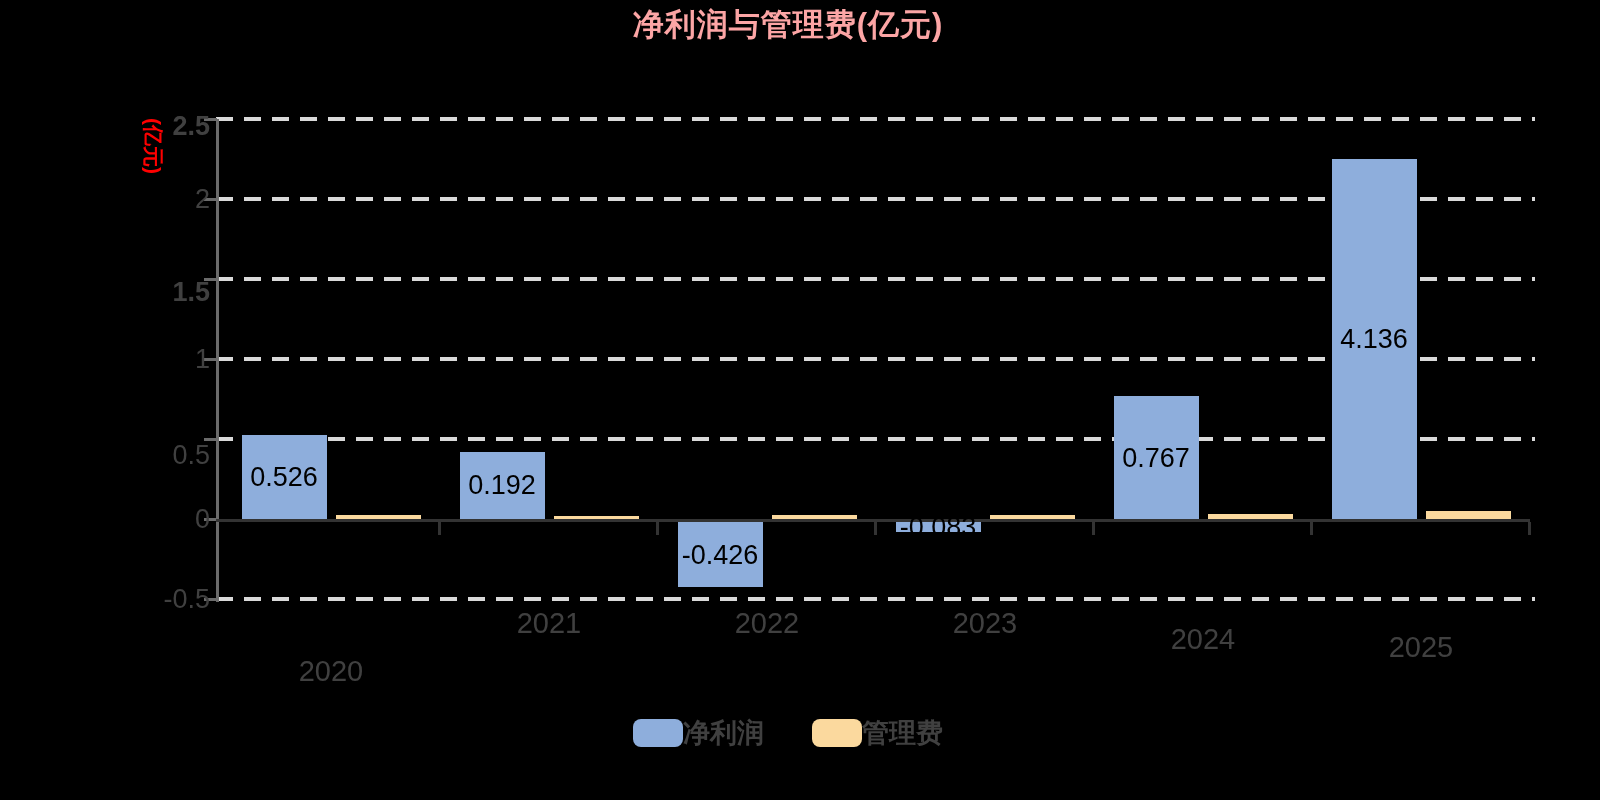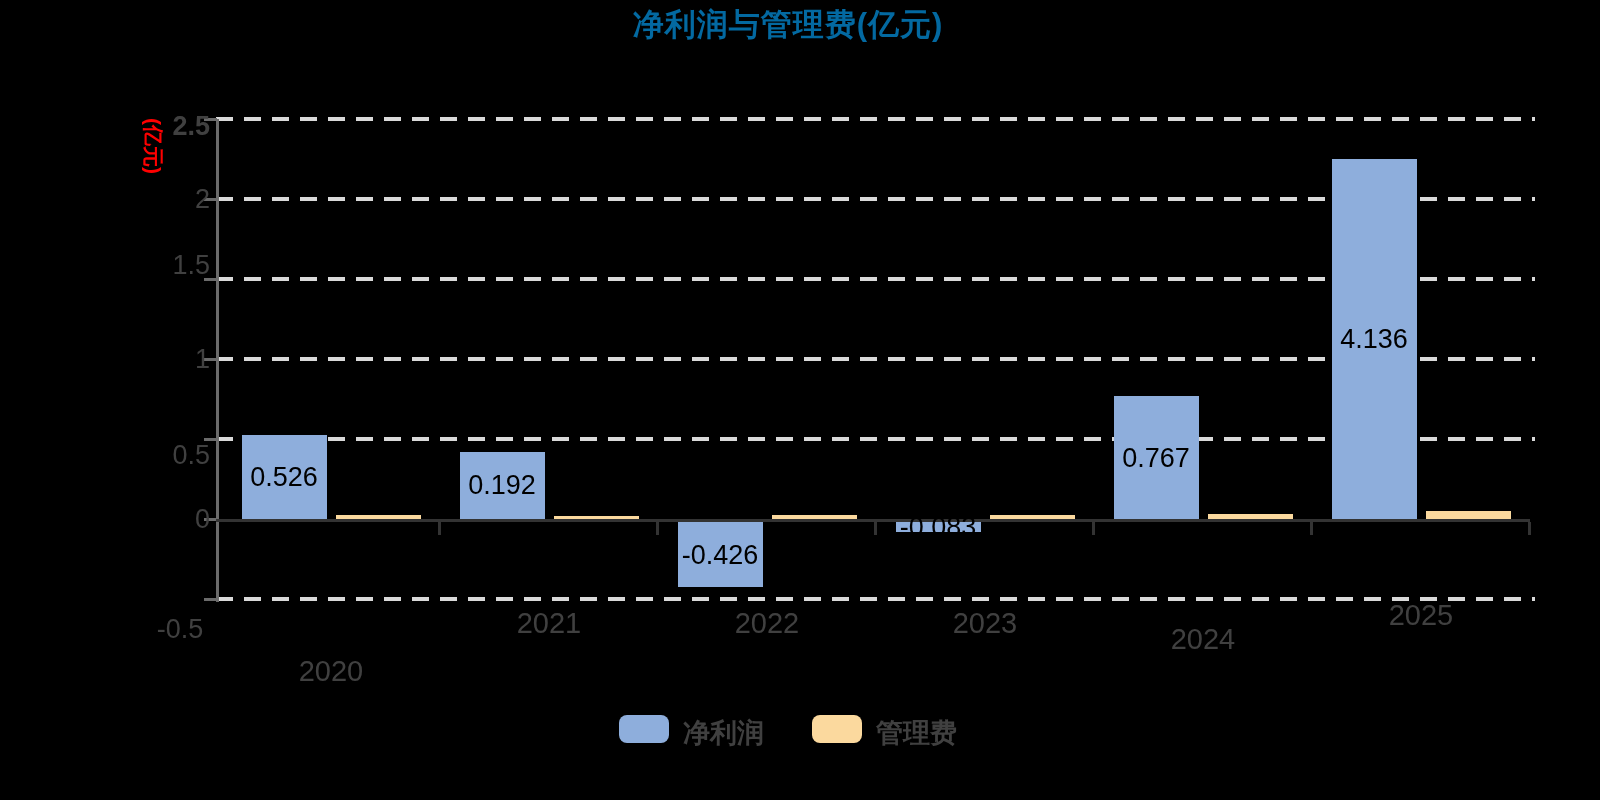--- a/index.html
+++ b/index.html
@@ -48,35 +48,35 @@
     width: 120px; text-align: center;
     font-size: 27px; color: #000000;
     line-height: 32px;
     z-index: 5;
   }
   #legend-row {
     left: 0; top: 717px; width: 1576px; height: 32px;
     display: flex; justify-content: center; align-items: center;
     gap: 48px;
   }
-  .legend-item { display: flex; gap: 14px; }
+  .legend-item { display: flex; align-items: center; }
   .legend-swatch { width: 50px; height: 28px; border-radius: 8px; }
   .legend-label { font-size: 27px; font-weight: 700; color: #404040; }
   #footer-note {
     left: 0; top: 770px; width: 1576px;
     text-align: center;
     font-size: 20px; font-weight: 700;
     color: #BE860C;
   }
 </style>
 </head>
 <body>
 
 <div id="canvas">
-  <div class="abs" id="chart-title" style="color: #0369a1;">净利润与管理费(亿元)</div>
+  <div class="abs" id="chart-title" style="color: #fca5a5;">净利润与管理费(亿元)</div>
   <div class="abs" id="y-unit-label" style="color: rgb(255, 0, 0);">(亿元)</div>
 
   <div id="plot-area"></div>
 
   <div class="abs" id="legend-row">
     <div class="legend-item">
       <span class="legend-swatch" id="swatch-0" style="background: rgb(142, 174, 220);"></span>
       <span class="legend-label">净利润</span>
     </div>
     <div class="legend-item">
@@ -86,32 +86,32 @@
   </div>
 
 <div class="abs gridline" style="left: 216px; top: 117px; width: 1319px;"></div>
     <div class="abs y-tick" style="left: 204px; top: 118px;"></div>
     <div class="abs y-tick-label" style="left: 150px; top: 110px; font-weight: bold;">2.5</div>
     <div class="abs gridline" style="left: 216px; top: 197px; width: 1319px;"></div>
     <div class="abs y-tick" style="left: 204px; top: 198px;"></div>
     <div class="abs y-tick-label" style="left: 150px; top: 183px;">2</div>
     <div class="abs gridline" style="left: 216px; top: 277px; width: 1319px;"></div>
     <div class="abs y-tick" style="left: 204px; top: 278px;"></div>
-    <div class="abs y-tick-label" style="left: 150px; top: 249px;">1.5</div>
+    <div class="abs y-tick-label" style="left: 150px; top: 276px; font-weight: bold;">1.5</div>
     <div class="abs gridline" style="left: 216px; top: 357px; width: 1319px;"></div>
     <div class="abs y-tick" style="left: 204px; top: 358px;"></div>
     <div class="abs y-tick-label" style="left: 150px; top: 343px;">1</div>
     <div class="abs gridline" style="left: 216px; top: 437px; width: 1319px;"></div>
     <div class="abs y-tick" style="left: 204px; top: 438px;"></div>
     <div class="abs y-tick-label" style="left: 150px; top: 423px; margin-top: 16px;">0.5</div>
     <div class="abs y-tick" style="left: 204px; top: 518px;"></div>
     <div class="abs y-tick-label" style="left: 150px; top: 503px;">0</div>
     <div class="abs gridline" style="left: 216px; top: 597px; width: 1319px;"></div>
     <div class="abs y-tick" style="left: 204px; top: 598px;"></div>
-    <div class="abs y-tick-label" style="left: 150px; top: 613px; text-align: center;">-0.5</div>
+    <div class="abs y-tick-label" style="left: 150px; top: 583px;">-0.5</div>
     <div class="abs y-axis-line" style="left: 216px; top: 119px; height: 483px;"></div>
     <div class="abs x-axis-line" style="left: 216px; top: 519px; width: 1314px;"></div>
     <div class="abs x-tick" style="left: 438px; top: 522px;"></div>
     <div class="abs x-tick" style="left: 656px; top: 522px;"></div>
     <div class="abs x-tick" style="left: 874px; top: 522px;"></div>
     <div class="abs x-tick" style="left: 1092px; top: 522px;"></div>
     <div class="abs x-tick" style="left: 1310px; top: 522px;"></div>
     <div class="abs x-tick" style="left: 1528px; top: 522px;"></div>
     <div class="abs bar" style="left: 241.5px; top: 434.84px; width: 85px; height: 84.16px; background: rgb(142, 174, 220);"></div>
     <div class="abs bar" style="left: 335.5px; top: 515px; width: 85px; height: 4px; background: rgb(251, 217, 158);"></div>
@@ -129,14 +129,14 @@
     <div class="abs bar" style="left: 989.5px; top: 515px; width: 85px; height: 4px; background: rgb(251, 217, 158);"></div>
     <div class="abs bar-value-label" style="left: 878px; top: 511.14px;">-0.083</div>
     <div class="abs x-cat-label" style="left: 876px; top: 606px;">2023</div>
     <div class="abs bar" style="left: 1113.5px; top: 396.28px; width: 85px; height: 122.72px; background: rgb(142, 174, 220);"></div>
     <div class="abs bar" style="left: 1207.5px; top: 514.2px; width: 85px; height: 4.8px; background: rgb(251, 217, 158);"></div>
     <div class="abs bar-value-label" style="left: 1096px; top: 441.64px;">0.767</div>
     <div class="abs x-cat-label" style="left: 1094px; top: 622px;">2024</div>
     <div class="abs bar" style="left: 1331.5px; top: 159.48px; width: 85px; height: 359.52px; background: rgb(142, 174, 220);"></div>
     <div class="abs bar" style="left: 1425.5px; top: 511px; width: 85px; height: 8px; background: rgb(251, 217, 158);"></div>
     <div class="abs bar-value-label" style="left: 1314px; top: 323.24px;">4.136</div>
-    <div class="abs x-cat-label" style="left: 1312px; top: 598px; text-align: center;">2025</div>
+    <div class="abs x-cat-label" style="left: 1312px; top: 630px; text-align: center;">2025</div>
   </div>
 
 </body></html>

